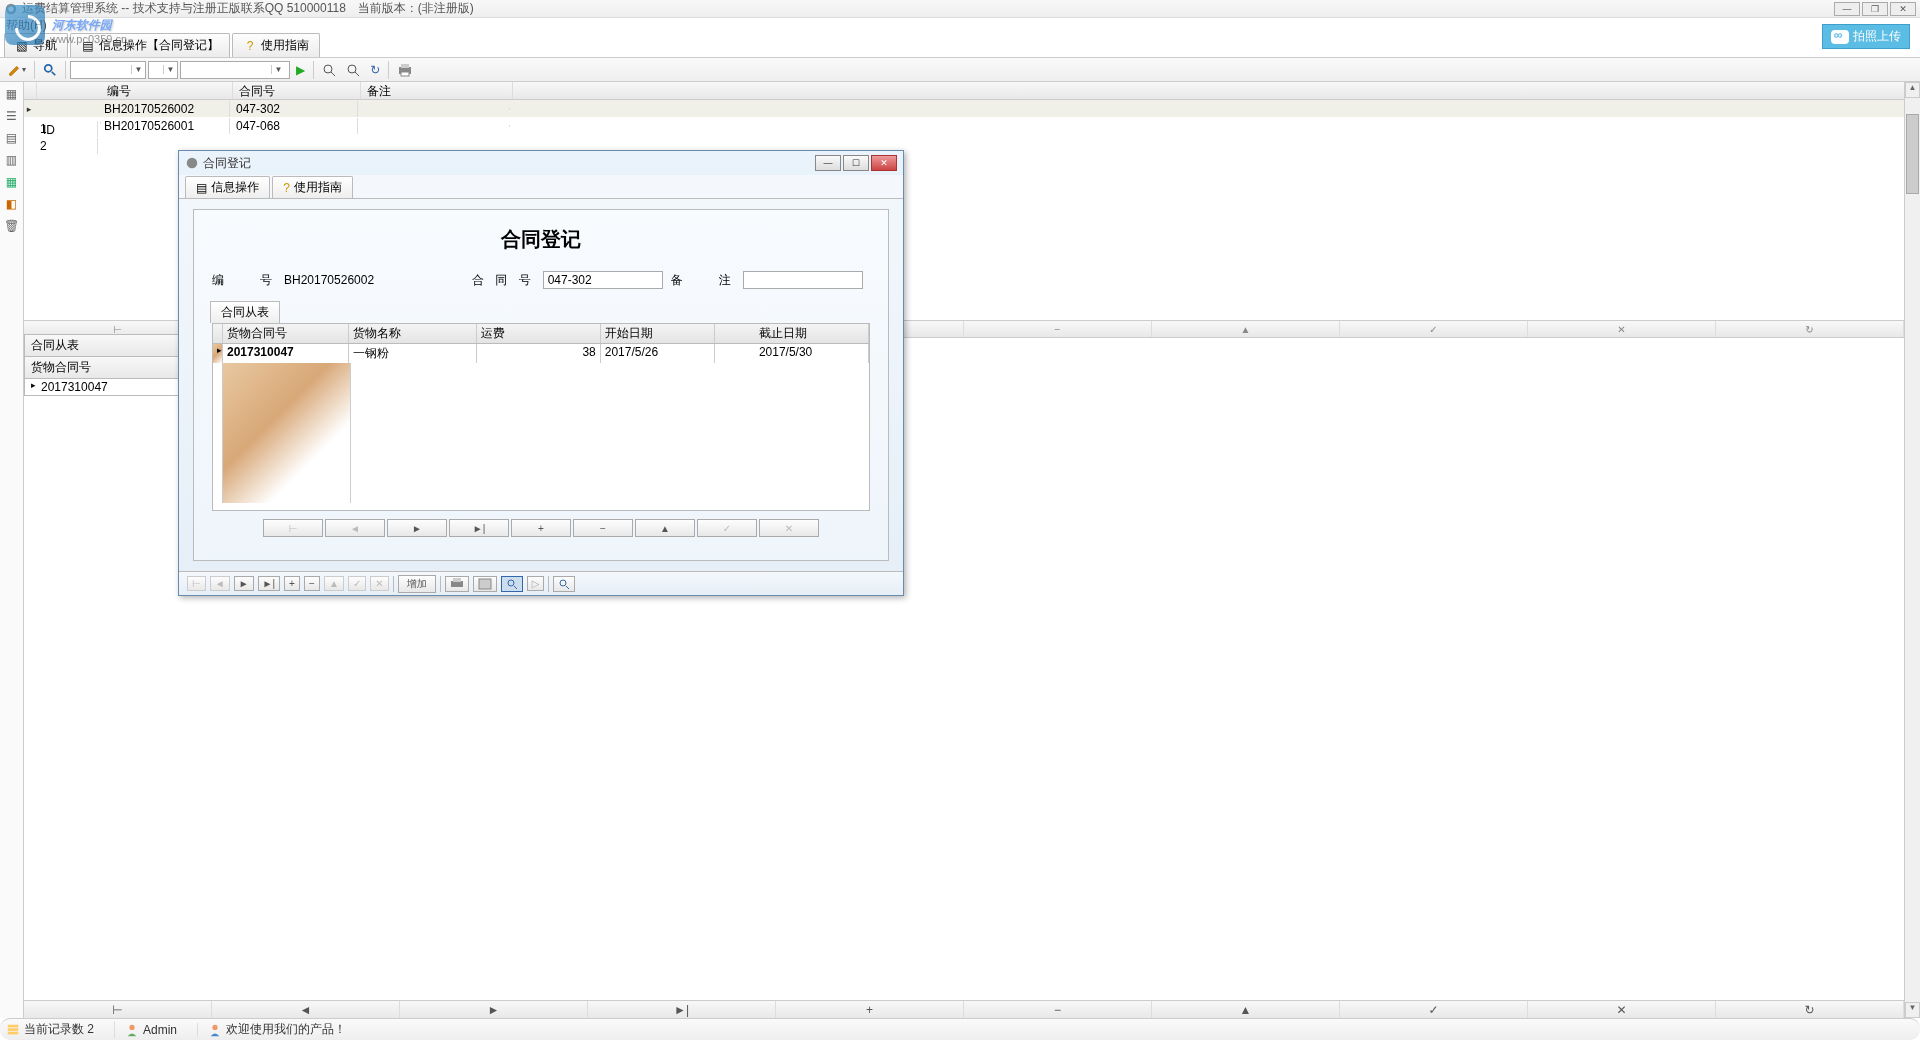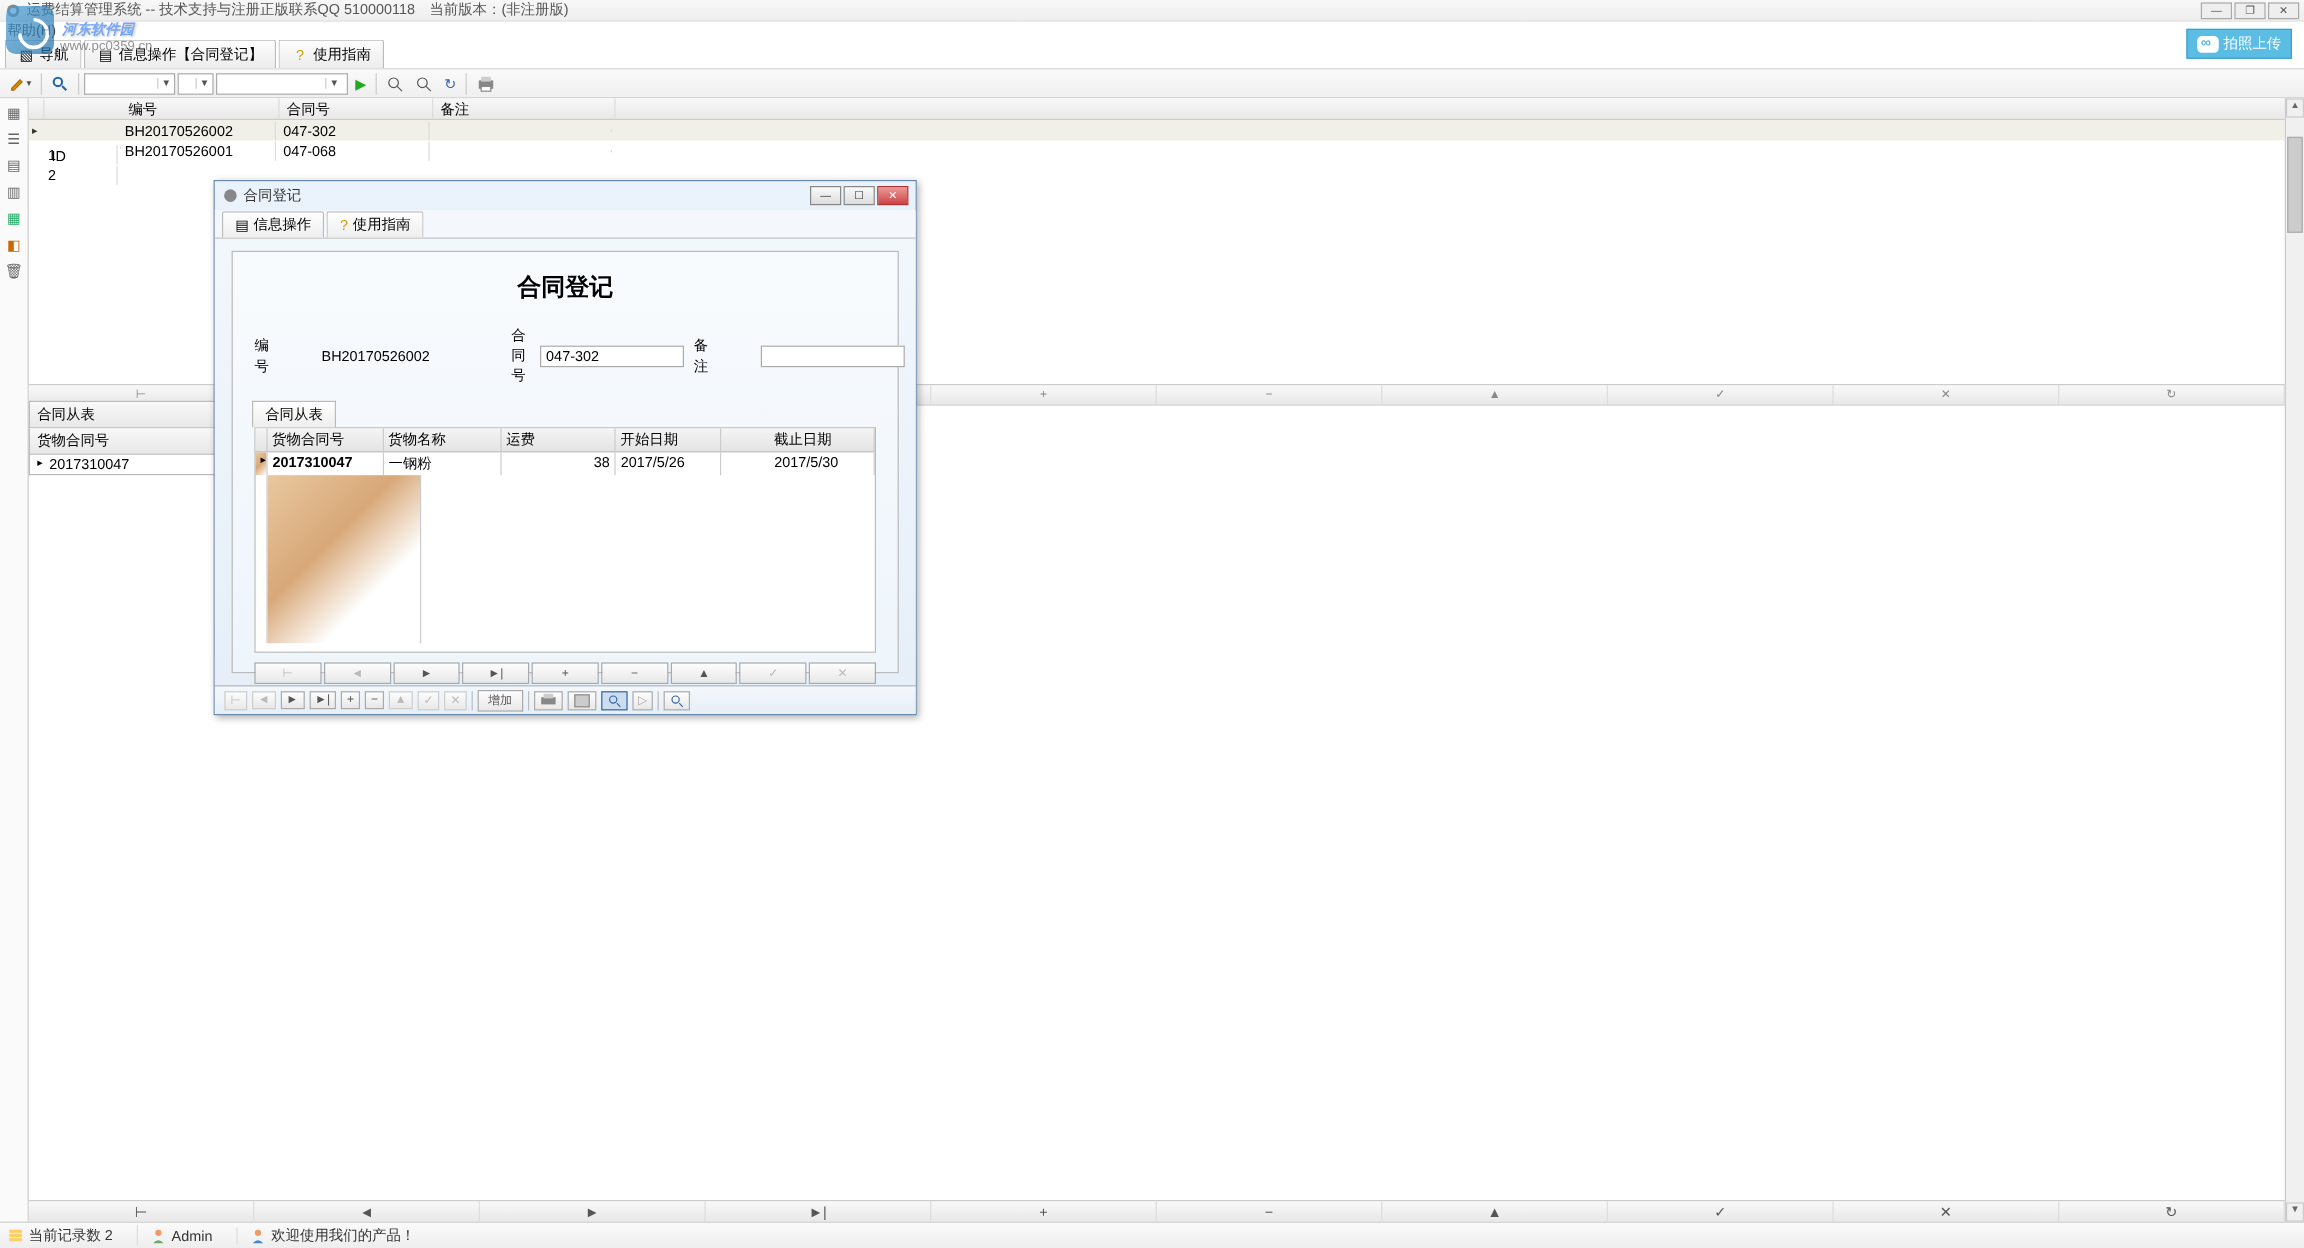--- a/index.html
+++ b/index.html
@@ -59,21 +59,21 @@
 .vscroll .arr{ height:16px; text-align:center; font-size:8px; color:#666; border:1px solid #ccc;}
 
 
 .sub-panel{ position:absolute; left:24px; top:334px; width:160px;}
 .sub-panel .hdr{ border:1px solid #bbb; background:linear-gradient(#f8f8f8,#e8e8e8); padding:2px 6px;}
 .sub-panel .shdr{ border:1px solid #bbb; border-top:none; background:linear-gradient(#f8f8f8,#e8e8e8); padding:2px 6px;}
 .sub-panel .srow{ border:1px solid #bbb; border-top:none; padding:1px 6px; display:flex;}
 .sub-panel .srow .mk{width:10px; font-size:9px;}
 
 
-.dialog{ position:absolute; left:178px; top:150px; width:586px; height:446px; border:1px solid #6a8bb0; background:linear-gradient(#eaf3fb,#d5e8f7); box-shadow:2px 2px 6px rgba(0,0,0,0.3);}
+.dialog{ position:absolute; left:178px; top:150px; width:726px; height:446px; border:1px solid #6a8bb0; background:linear-gradient(#eaf3fb,#d5e8f7); box-shadow:2px 2px 6px rgba(0,0,0,0.3);}
 .dlg-title{ height:24px; display:flex; align-items:center; padding:0 6px; color:#333;}
 .dlg-title .dicon{width:14px;height:14px;margin-right:4px;}
 .dlg-title-btns{ margin-left:auto; display:flex;}
 .dlg-title-btns span{ width:26px; height:16px; border:1px solid #888; margin-left:2px; display:flex; align-items:center; justify-content:center; font-size:9px; background:linear-gradient(#fafafa,#ddd);}
 .dlg-title-btns span.close{ background:linear-gradient(#e99,#c44); color:#fff; border-color:#a33;}
 .dlg-tabs{ height:24px; display:flex; align-items:flex-end; padding-left:6px; background:#f4f8fc; border-bottom:1px solid #bbb;}
 .dlg-tabs .dtab{ border:1px solid #bbb; border-bottom:none; padding:2px 10px; margin-right:2px; background:linear-gradient(#fff,#eee); display:flex; align-items:center; gap:4px; border-radius:2px 2px 0 0;}
 .dlg-body{ padding:10px 14px; background:linear-gradient(#f2f7fb,#e6eff8); height:calc(100% - 72px);}
 .dlg-paper{ border:1px solid #bbb; background:linear-gradient(#f8fbfe,#eef5fb); height:100%; padding:10px 18px; position:relative;}
 .dlg-h1{ text-align:center; font-size:20px; font-weight:bold; margin:6px 0 18px;}
@@ -96,21 +96,21 @@
 .dlg-footer .fbtn{ padding:1px 4px; border:1px solid #aaa; background:linear-gradient(#fdfdfd,#e8e8e8); min-width:16px; text-align:center; color:#555; font-size:10px;}
 .dlg-footer .fbtn.dis{color:#bbb; border-color:#ccc;}
 
 
 .bottom-nav{ position:absolute; left:24px; right:16px; bottom:22px; height:18px; display:flex; border-top:1px solid #ccc; background:linear-gradient(#f8f8f8,#e8e8e8);}
 .bottom-nav div{flex:1; text-align:center; color:#555; border-right:1px solid #ddd; display:flex;align-items:center;justify-content:center;}
 .mid-nav{ position:absolute; left:24px; right:16px; top:320px; height:18px; display:flex; border-top:1px solid #ccc; border-bottom:1px solid #ccc; background:linear-gradient(#f8f8f8,#e8e8e8);}
 .mid-nav div{flex:1; text-align:center; color:#888; border-right:1px solid #ddd; display:flex;align-items:center;justify-content:center; font-size:10px;}
 
 
-.statusbar{ position:absolute; bottom:0; left:0; right:0; height:22px; border-top:1px solid #ccc; background:linear-gradient(#fafafa,#eee); display:flex; align-items:center; padding:0 6px; gap:10px; color:#333;}
+.statusbar{ position:absolute; bottom:0; left:0; right:0; height:22px; border-top:1px solid #ccc; background:linear-gradient(#fafafa,#eee); display:flex; align-items:center; padding:0 6px; gap:10px; color:#333;border-radius:10px;}
 .statusbar .sicon{ width:14px;height:14px; display:inline-block;}
 .statusbar .seg{display:flex;align-items:center; gap:4px; padding-right:20px; border-right:1px solid #ddd;}
 
 svg{display:block;}
 </style>
 </head>
 <body>
 
 <div class="watermark">
   <span class="logo"></span>

